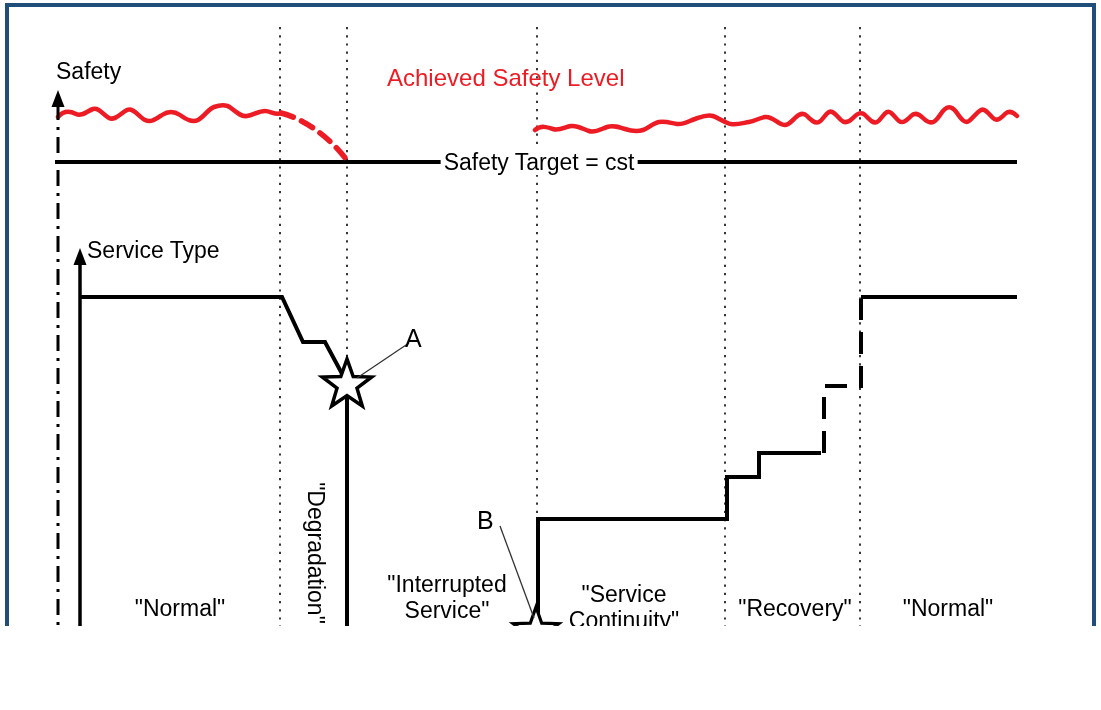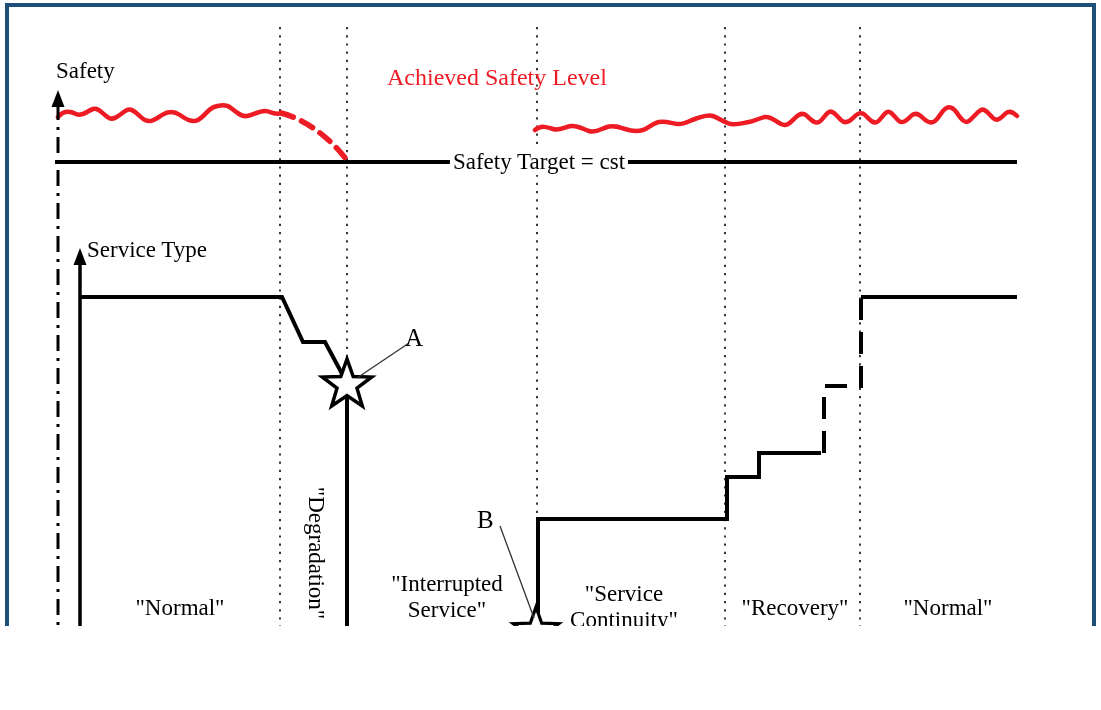--- a/index.html
+++ b/index.html
@@ -1,18 +1,18 @@
 <!DOCTYPE html>
 <html style="--red: #ED1C24; --ink: #000000; --border: #1F4E79; --background: #FFFFFF;"><head>
 <meta charset="utf-8">
 <style>
   :root { --red:#ED1C24; --ink:#000000; --border:#1F4E79; --background:#FFFFFF; }
   html,body{margin:0;padding:0;background:#fff;}
   .frame{position:relative;width:1101px;height:626px;background:var(--background);
-         font-family:Liberation Serif, serif;overflow:hidden;}
+         font-family:Liberation Sans, sans-serif;overflow:hidden;}
   .border-rect{position:absolute;left:5px;top:3px;width:1083px;height:695px;
                border:4px solid var(--border);}
   svg{position:absolute;left:0;top:0;}
   .lbl{position:absolute;font-size:23px;line-height:1.15;color:var(--ink);white-space:nowrap;}
   .phase{transform:translateX(-50%);text-align:center;white-space:pre-line;}
   .grid{stroke:#222;stroke-width:1.8;stroke-dasharray:2.2 6;fill:none;}
   .ink-line{stroke:var(--ink);fill:none;}
   .red-line{stroke:var(--red);fill:none;}
   .star{fill:#fff;stroke:var(--ink);stroke-width:3.5;stroke-linejoin:miter;}
   .leader{stroke:#333;stroke-width:1.3;fill:none;}

